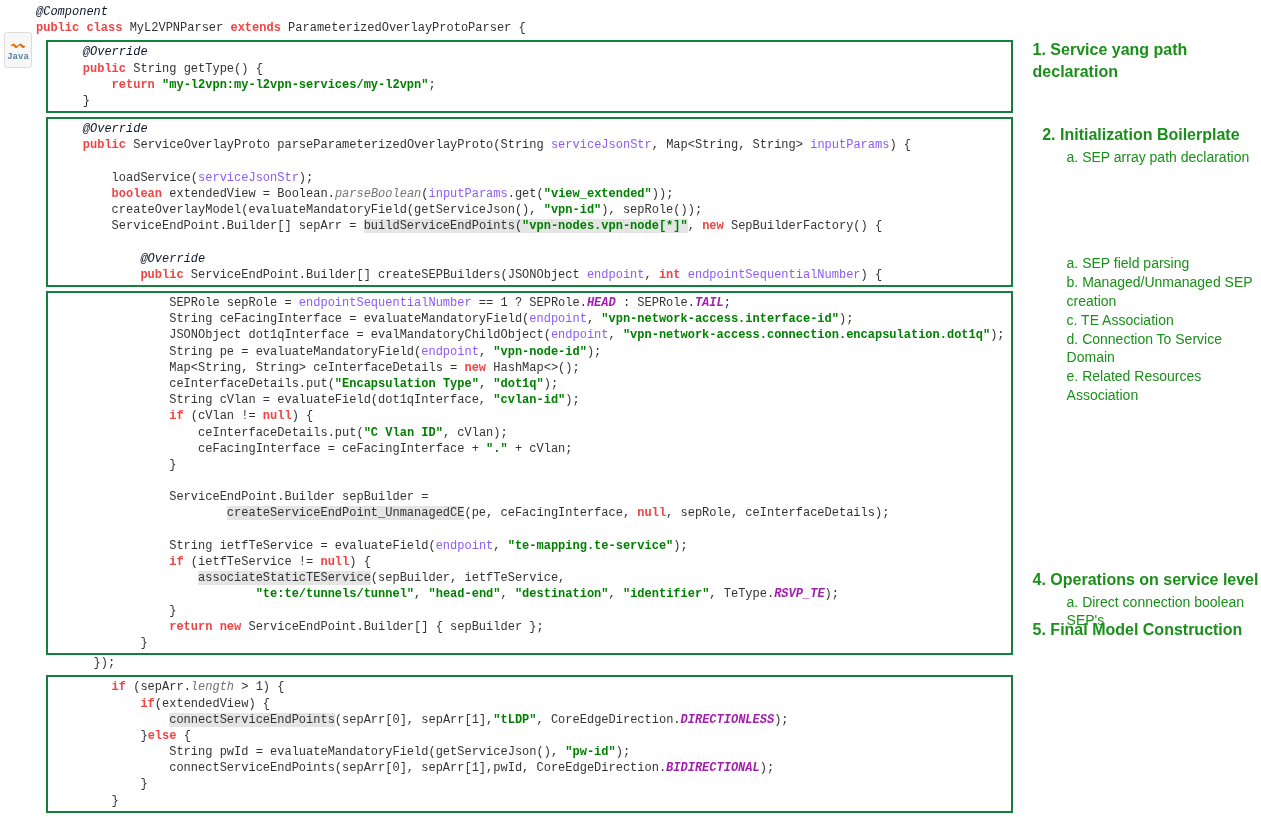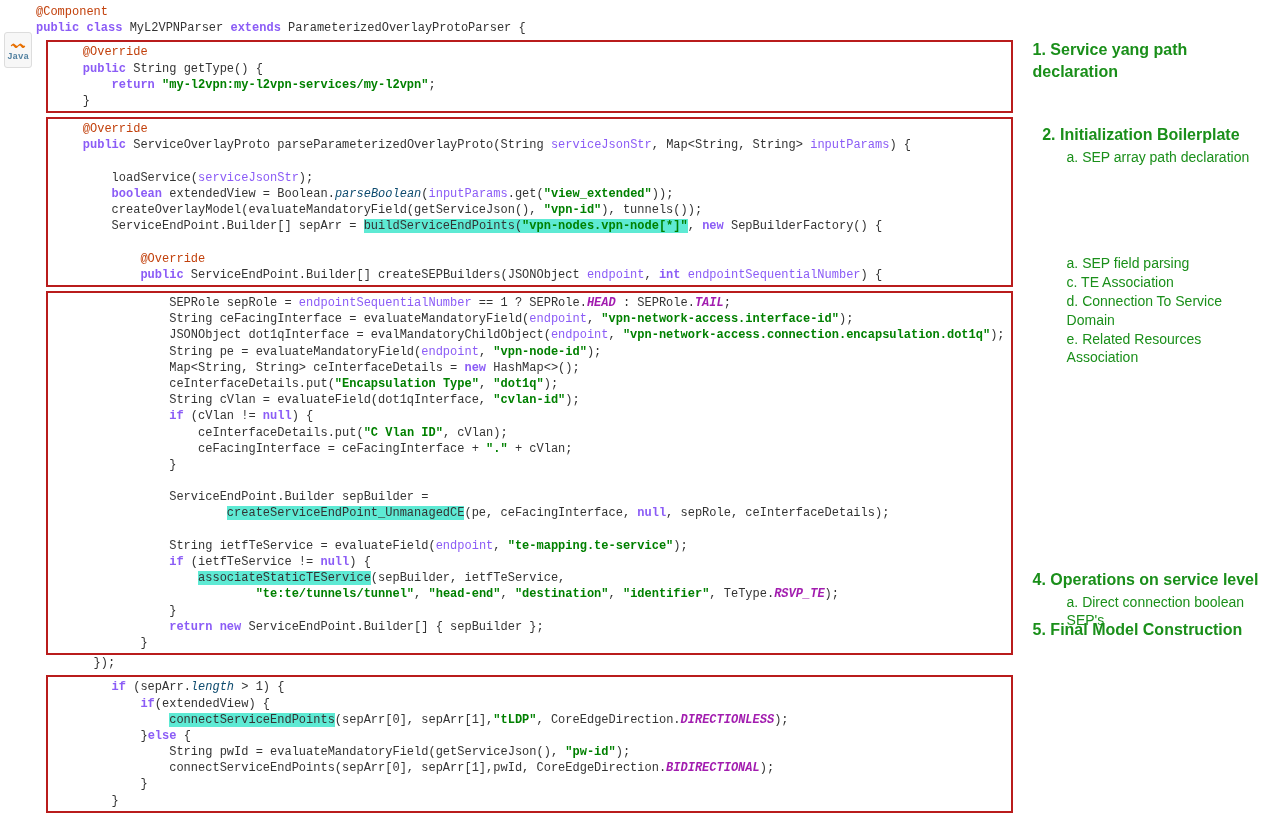--- a/index.html
+++ b/index.html
@@ -31,30 +31,30 @@
   .anno-col .anno-sub   { font-size:14px; margin-left: 34px; }
   .anno-block { position: relative; }
   .anno-1 { top: 35px; }
   .anno-2 { top: 120px; text-align: center; }
   .anno-3 { top: 250px; }
   .anno-4 { top: 565px; }
   .anno-5 { top: 615px; }
 
   
   .code-col pre { margin:0; white-space: pre; font-family: Consolas,'Courier New',monospace; }
-  .tok-anno   { color:#c2410c; }   
-  .tok-key    { color:#8b5cf6; font-weight:bold; }
+  .tok-anno   { color:#0f172a;font-style:italic; }   
+  .tok-key    { color:#ef4444; font-weight:bold; }
   .tok-str    { color:#008000; font-weight:bold; }
   .tok-param  { color:#8b5cf6;text-align:right; }
   .tok-enum   { color:#a21caf; font-style:italic; font-weight:bold;margin-top:20px;}
-  .tok-static { color:#0c4a6e; font-style:italic; }
-  .hl         { background:#5eead4; }
+  .tok-static { color:#737373; font-style:italic; }
+  .hl         { background:#e5e5e5; }
 
   .box {
-    border: 2px solid #b91c1c;
+    border: 2px solid #15803d;
     margin-left: 10px;
     margin-top: 4px;
     padding: 2px 6px 2px 6px;
   }
 
   
   .anno-col { position: relative; }
   .anno-block { position:absolute; left:20px; }
 </style>
 </head>
@@ -79,21 +79,21 @@
         <span class="tok-key">return</span> <span class="tok-str">"my-l2vpn:my-l2vpn-services/my-l2vpn"</span><span>;</span>
     <span>}</span></pre>
     </div>
 
     <div class="box">
 <pre>    <span class="tok-anno">@Override</span>
     <span class="tok-key">public</span> <span>ServiceOverlayProto</span> <span>parseParameterizedOverlayProto(String</span> <span class="tok-param">serviceJsonStr</span><span>, Map&lt;String, String&gt;</span> <span class="tok-param">inputParams</span><span>) {</span>
 
         <span>loadService(</span><span class="tok-param">serviceJsonStr</span><span>);</span>
         <span class="tok-key">boolean</span> <span>extendedView = Boolean.</span><span class="tok-static">parseBoolean</span><span>(</span><span class="tok-param">inputParams</span><span>.get(</span><span class="tok-str">"view_extended"</span><span>));</span>
-        <span>createOverlayModel(evaluateMandatoryField(getServiceJson(), </span><span class="tok-str">"vpn-id"</span><span>), tunnels());</span>
+        <span>createOverlayModel(evaluateMandatoryField(getServiceJson(), </span><span class="tok-str">"vpn-id"</span><span>), sepRole());</span>
         <span>ServiceEndPoint.Builder[] sepArr = </span><span class="hl">buildServiceEndPoints(</span><span class="hl tok-str">"vpn-nodes.vpn-node[*]"</span><span>, </span><span class="tok-key">new</span><span> SepBuilderFactory() {</span>
 
             <span class="tok-anno">@Override</span>
             <span class="tok-key">public</span><span> ServiceEndPoint.Builder[] createSEPBuilders(JSONObject </span><span class="tok-param">endpoint</span><span>, </span><span class="tok-key">int</span><span class="tok-param"> endpointSequentialNumber</span><span>) {</span></pre>
     </div>
 
     <div class="box">
 <pre>                <span>SEPRole sepRole = </span><span class="tok-param">endpointSequentialNumber</span><span> == 1 ? SEPRole.</span><span class="tok-enum">HEAD</span><span> : SEPRole.</span><span class="tok-enum">TAIL</span><span>;</span>
                 <span>String ceFacingInterface = evaluateMandatoryField(</span><span class="tok-param">endpoint</span><span>, </span><span class="tok-str">"vpn-network-access.interface-id"</span><span>);</span>
                 <span>JSONObject dot1qInterface = evalMandatoryChildObject(</span><span class="tok-param">endpoint</span><span>, </span><span class="tok-str">"vpn-network-access.connection.encapsulation.dot1q"</span><span>);</span>
@@ -141,20 +141,21 @@
   <div class="anno-col">
     <div class="anno-block anno-1">
       <div class="anno-title">1. Service yang path declaration</div>
     </div>
     <div class="anno-block anno-2">
       <div class="anno-title">2. Initialization Boilerplate</div>
       <div class="anno-sub">a. SEP array path declaration</div>
     </div>
     <div class="anno-block anno-3">
       <div class="anno-sub">a. SEP field parsing</div>
+      <div class="anno-sub">b. Managed/Unmanaged SEP creation</div>
       <div class="anno-sub">c. TE Association</div>
       <div class="anno-sub">d. Connection To Service Domain</div>
       <div class="anno-sub">e. Related Resources Association</div>
     </div>
     <div class="anno-block anno-4">
       <div class="anno-title">4. Operations on service level</div>
       <div class="anno-sub">a. Direct connection boolean SEP's</div>
     </div>
     <div class="anno-block anno-5">
       <div class="anno-title">5. Final Model Construction</div>

